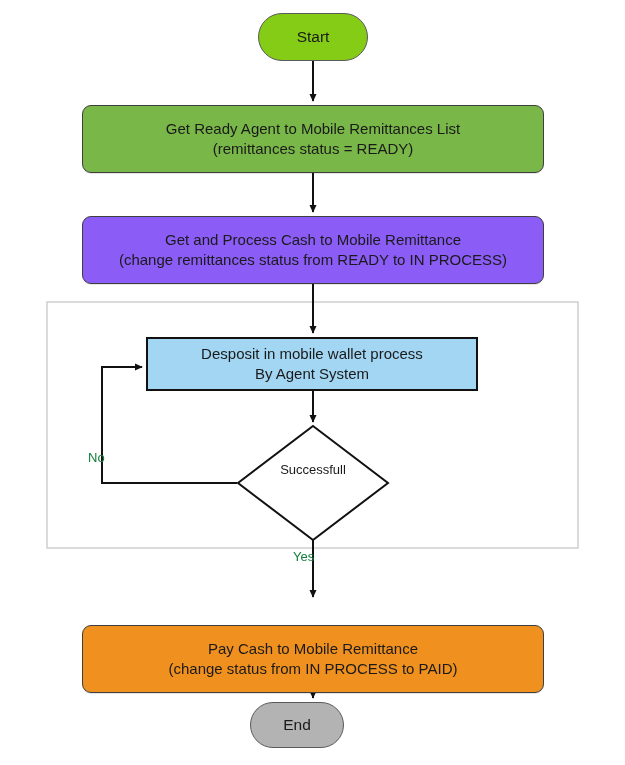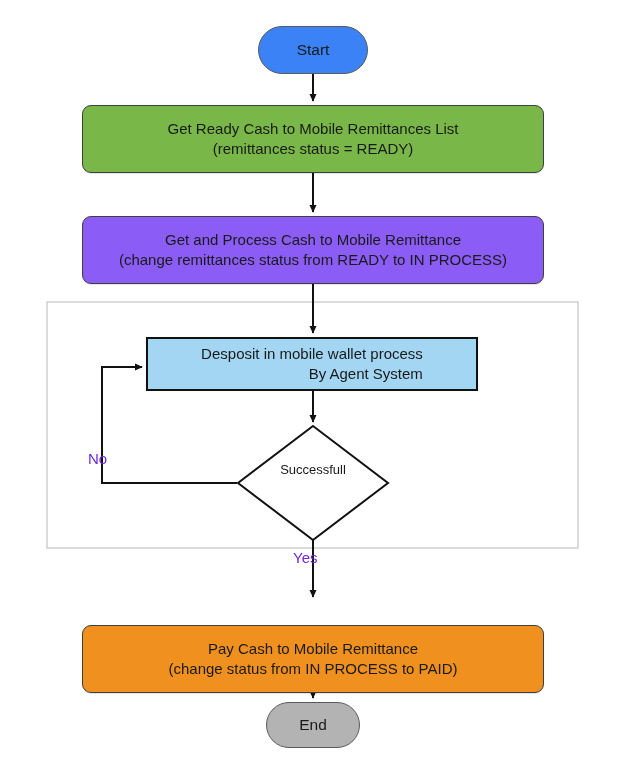--- a/index.html
+++ b/index.html
@@ -37,25 +37,25 @@
     line-height: 1.32;
     white-space: pre-line;
     user-select: none;
   }
   .node-terminal {
     border-radius: 24px;
     border: 1.6px solid #5a5a5a;
     font-size: 15.5px;
   }
   .node-start {
-    left: 258px; top: 26px; width: 110px; height: 48px;
-    background: #3b82f6;
+    left: 258px; top: 13px; width: 110px; height: 48px;
+    background: #84cc16;
   }
   .node-end {
-    left: 266px; top: 702px; width: 94px; height: 46px;
+    left: 250px; top: 702px; width: 94px; height: 46px;
     background: #b3b3b3;
   }
   .node-process {
     border-radius: 9px;
     border: 1.4px solid #3f3f3f;
     font-size: 15px;
     box-shadow: 0 1px 0 rgba(0,0,0,0.10);
   }
   .node-green1 {
     left: 82px; top: 105px; width: 462px; height: 68px;
@@ -69,33 +69,32 @@
     left: 82px; top: 601px; width: 462px; height: 68px;
     background: #f0901f;
     margin-top: 24px;
   }
   .node-blue {
     left: 146px; top: 337px; width: 332px; height: 54px;
     background: #a3d6f2;
     border: 2.2px solid #111111;
     border-radius: 0;
     font-size: 15px;
-    text-align: right;
   }
   .node-decision-label {
     position: absolute;
     left: 237px; top: 452px; width: 152px; height: 34px;
     display: flex; align-items: center; justify-content: center;
     font-size: 13px; color: #1a1a1a;
     user-select: none;
   }
   .edge-label {
     position: absolute;
-    font-size: 15px;
-    color: #6d28d9;
+    font-size: 13px;
+    color: #15803d;
     user-select: none;
   }
   .label-no { left: 88px; top: 450px; }
   .label-yes { left: 293px; top: 549px; }
 </style>
 </head>
 <body>
 
 <div id="flow-root">
 
@@ -120,21 +119,21 @@
 
     <line x1="313" y1="540" x2="313" y2="597" stroke="#111111" stroke-width="2" marker-end="url(#arrowhead)"></line>
 
     <line x1="313" y1="669" x2="313" y2="698" stroke="#111111" stroke-width="2" marker-end="url(#arrowhead)"></line>
 
     <polygon points="313,426 388,483 313,540 238,483" fill="#ffffff" stroke="#111111" stroke-width="2"></polygon>
   </svg>
 
   <div class="node node-terminal node-start">Start</div>
 
-  <div class="node node-process node-green1">Get Ready Cash to Mobile Remittances List
+  <div class="node node-process node-green1">Get Ready Agent to Mobile Remittances List
 (remittances status = READY)</div>
 
   <div class="node node-process node-green2">Get and Process Cash to Mobile Remittance
 (change remittances status from READY to IN PROCESS)</div>
 
   <div class="node node-blue">Desposit in mobile wallet process
 By Agent System</div>
 
   <div class="node-decision-label">Successfull</div>
 

